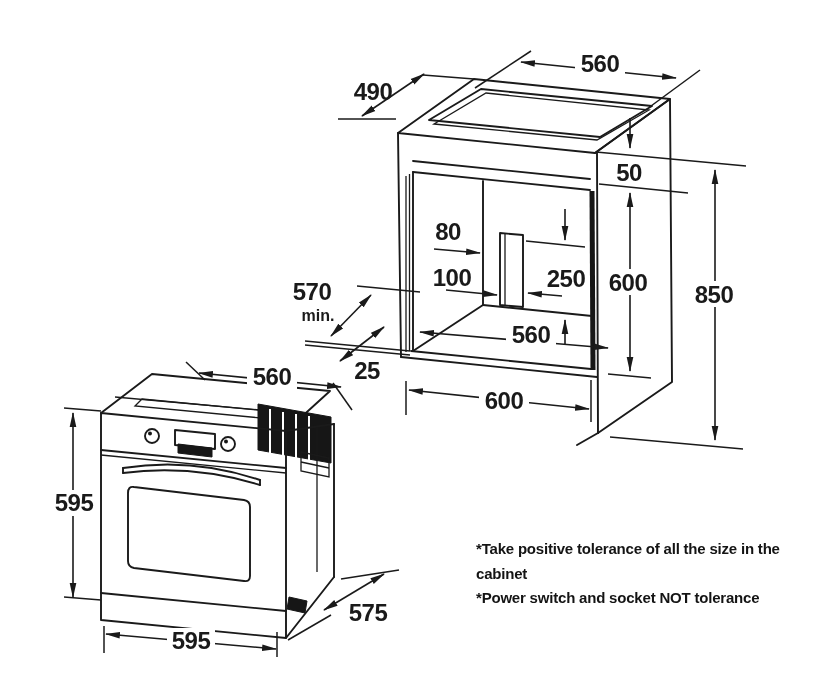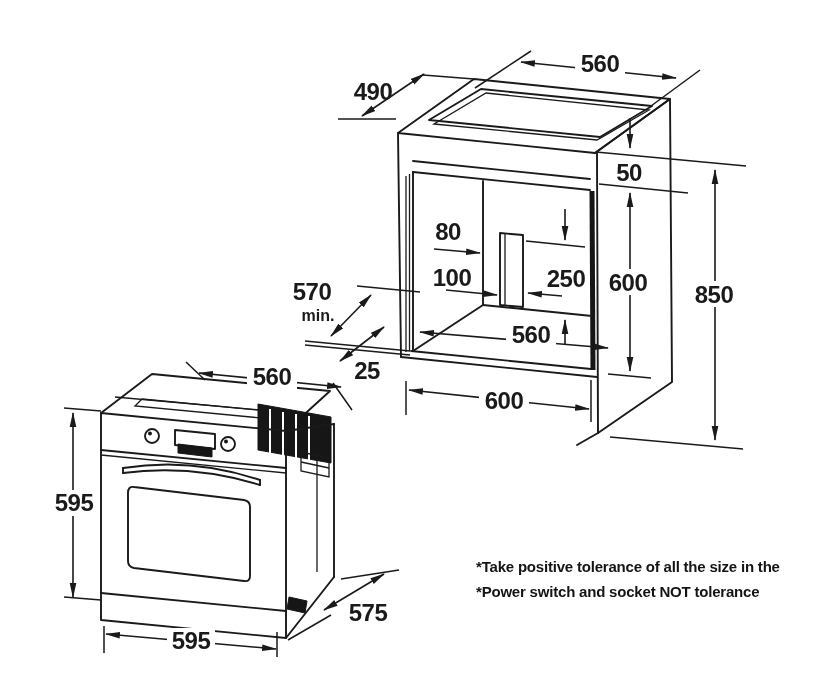--- a/index.html
+++ b/index.html
@@ -11,21 +11,21 @@
   .dim{stroke:#1a1a1a;stroke-width:1.6;fill:none;}
   .tick{stroke:#1a1a1a;stroke-width:1.5;fill:none;}
   .arr2{marker-start:url(#ahS);marker-end:url(#ahE);}
   .arrE{marker-end:url(#ahE);}
   .lbl{font-family:"Liberation Sans",sans-serif;font-weight:bold;font-size:24px;
        letter-spacing:-0.5px;fill:#1a1a1a;text-anchor:middle;}
   .lblsm{font-family:"Liberation Sans",sans-serif;font-weight:bold;font-size:16px;
        fill:#1a1a1a;text-anchor:middle;}
   .gap{fill:#ffffff;}
   .solid{fill:#161616;stroke:#161616;}
-  #notes{position:absolute;left:476px;top:555px;width:350px;
+  #notes{position:absolute;left:476px;top:537px;width:350px;
          font-size:15px;font-weight:bold;line-height:24.5px;color:#141414;
          letter-spacing:-0.2px;}
 </style>
 </head>
 <body>
 
 <div id="stage">
 <svg width="834" height="682" viewBox="0 0 834 682">
   <defs>
     <marker id="ahE" viewBox="0 0 14 7" refX="13" refY="3.5" markerWidth="15" markerHeight="8" markerUnits="userSpaceOnUse" orient="auto">
@@ -207,15 +207,16 @@
     <text class="lbl" x="367" y="379">25</text>
     <text class="lbl" x="272" y="385">560</text>
     <text class="lbl" x="74" y="511">595</text>
     <text class="lbl" x="191" y="649">595</text>
     <text class="lbl" x="368" y="621">575</text>
   </g>
 </svg>
 
 <div id="notes">
   <div>*Take positive tolerance of all the size in the</div>
+  <div>cabinet</div>
   <div>*Power switch and socket NOT tolerance</div>
 </div>
 </div>
 
 </body></html>

